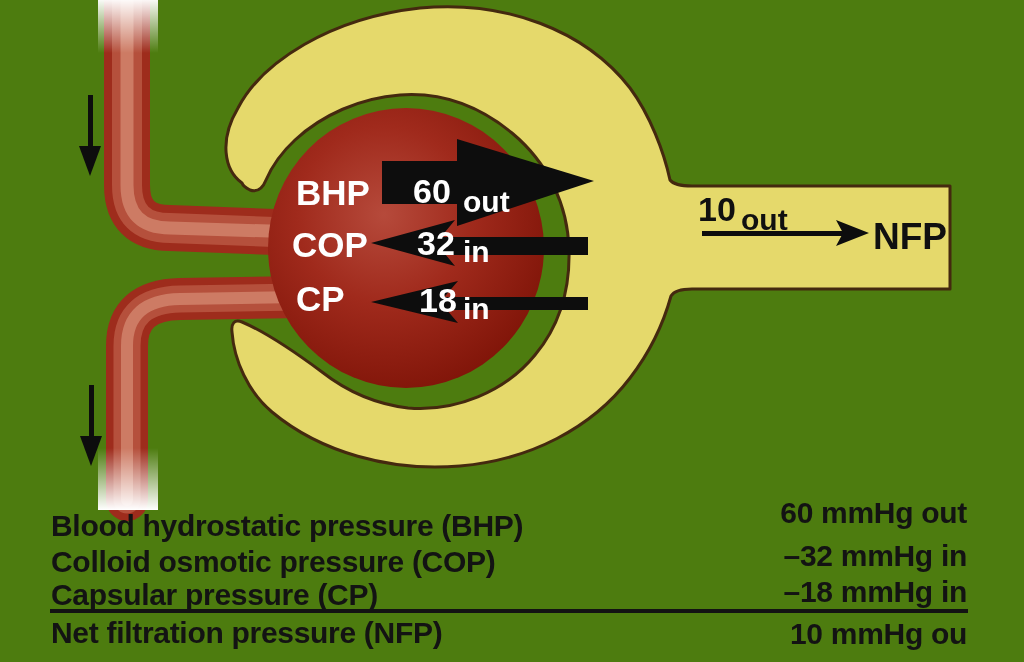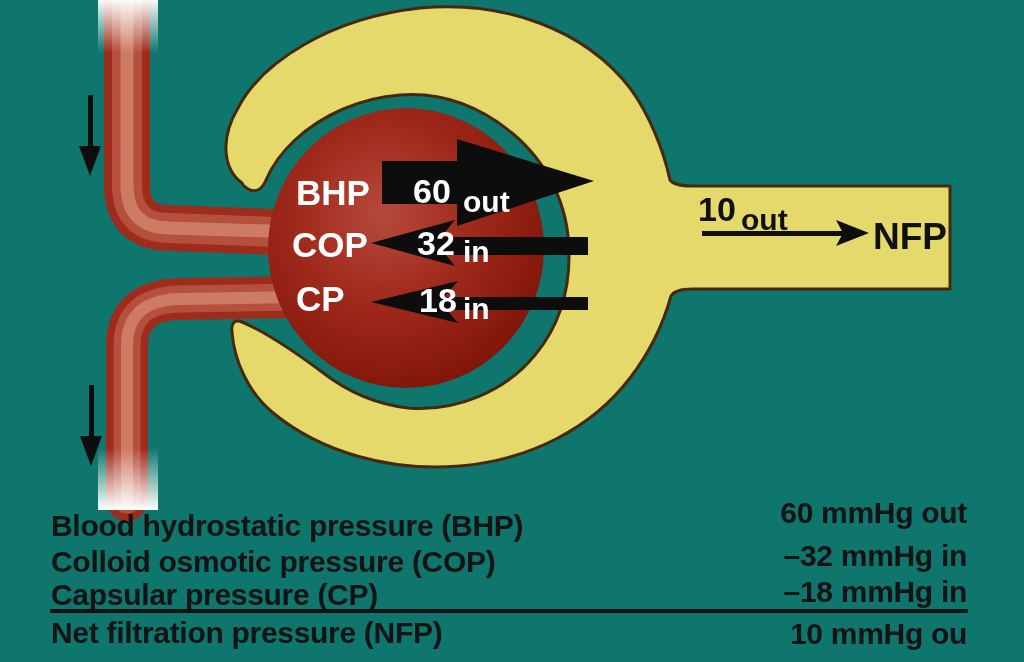--- a/index.html
+++ b/index.html
@@ -1,16 +1,16 @@
 <!DOCTYPE html>
 <html><head>
 <meta charset="utf-8">
 <style>
   html,body{margin:0;padding:0;background:#ffffff;}
-  .stage{position:relative;width:1024px;height:662px;background:#0f766e;overflow:hidden;
+  .stage{position:relative;width:1024px;height:662px;background:#4d7c0f;overflow:hidden;
          font-family:"Liberation Sans", sans-serif;}
   svg{display:block;}
   svg text{font-family:"Liberation Sans", sans-serif;font-weight:bold;}
   .white-label{fill:#ffffff;}
   .black-label{fill:#101010;}
   .legend-text{fill:#131313;letter-spacing:-0.3px;}
 </style>
 </head>
 <body>
 

